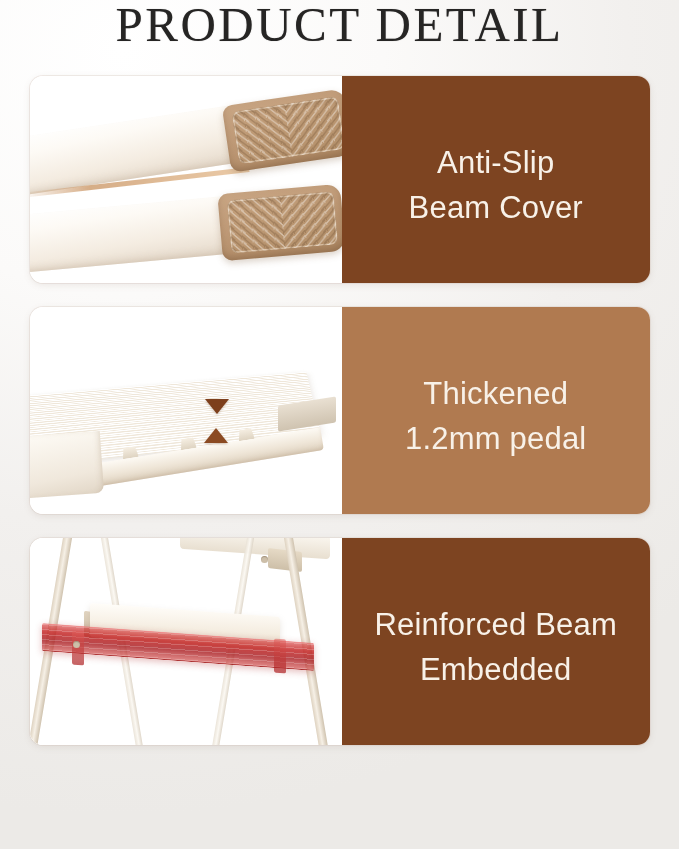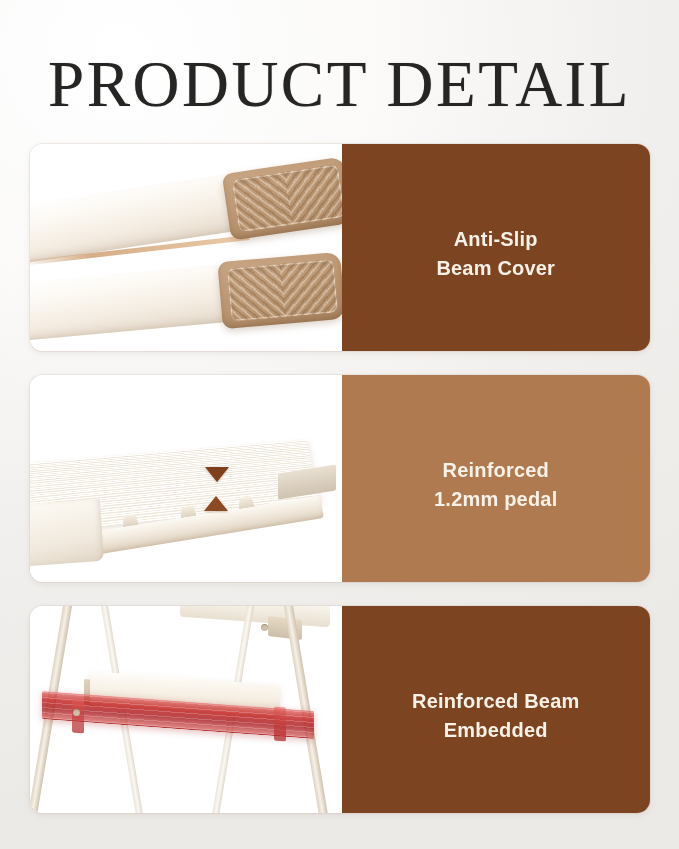--- a/index.html
+++ b/index.html
@@ -13,26 +13,25 @@
     font-family:"Liberation Sans", sans-serif;
     background:
       radial-gradient(120% 90% at 18% 6%, #ffffff 0%, #fbfaf9 32%, #f2f0ee 62%, #eceae7 100%);
     position:relative;
   }
 
   
   .page-title {
     text-align:center;
     font-family:"Liberation Serif", serif;
-    font-size:65px;
+    font-size:49px;
     line-height:1;
     font-weight:400;
     letter-spacing:2.5px;
     color:#262524;
-    padding-top:52px;
     white-space:nowrap;
     text-shadow:0 0 1px rgba(40,38,36,.35);
   }
 
   
   .cards {
     margin:27px auto 0;
     width:620px;
     display:flex;
     flex-direction:column;
@@ -59,23 +58,23 @@
   .card-caption {
     flex:1;
     display:flex;
     align-items:center;
     justify-content:center;
     text-align:center;
     padding:0 14px;
   }
 
   .caption-text {
-    font-size:20px;
+    font-size:31px;
     line-height:1.42;
-    font-weight:700;
+    font-weight:400;
     letter-spacing:.2px;
     color:#f8f1e8;
     margin-top:12px;
   }
 
   
   .legs { position:absolute; inset:0; }
 
   .leg {
     position:absolute;
@@ -352,21 +351,21 @@
         <div class="pedal-rib-tab tab-2"></div>
         <div class="pedal-rib-tab tab-3"></div>
 
         <div class="arrow arrow-down"></div>
         <div class="arrow arrow-up"></div>
       </div>
     </div>
 
     <div class="card-caption" style="background:#b07a50">
       <div class="caption-text">
-        <div>Reinforced</div>
+        <div>Thickened</div>
         <div>1.2mm pedal</div>
       </div>
     </div>
   </div>
 
   <div class="card">
 
     <div class="card-photo">
       <div class="frame-scene">
         <div class="top-shelf"></div>

